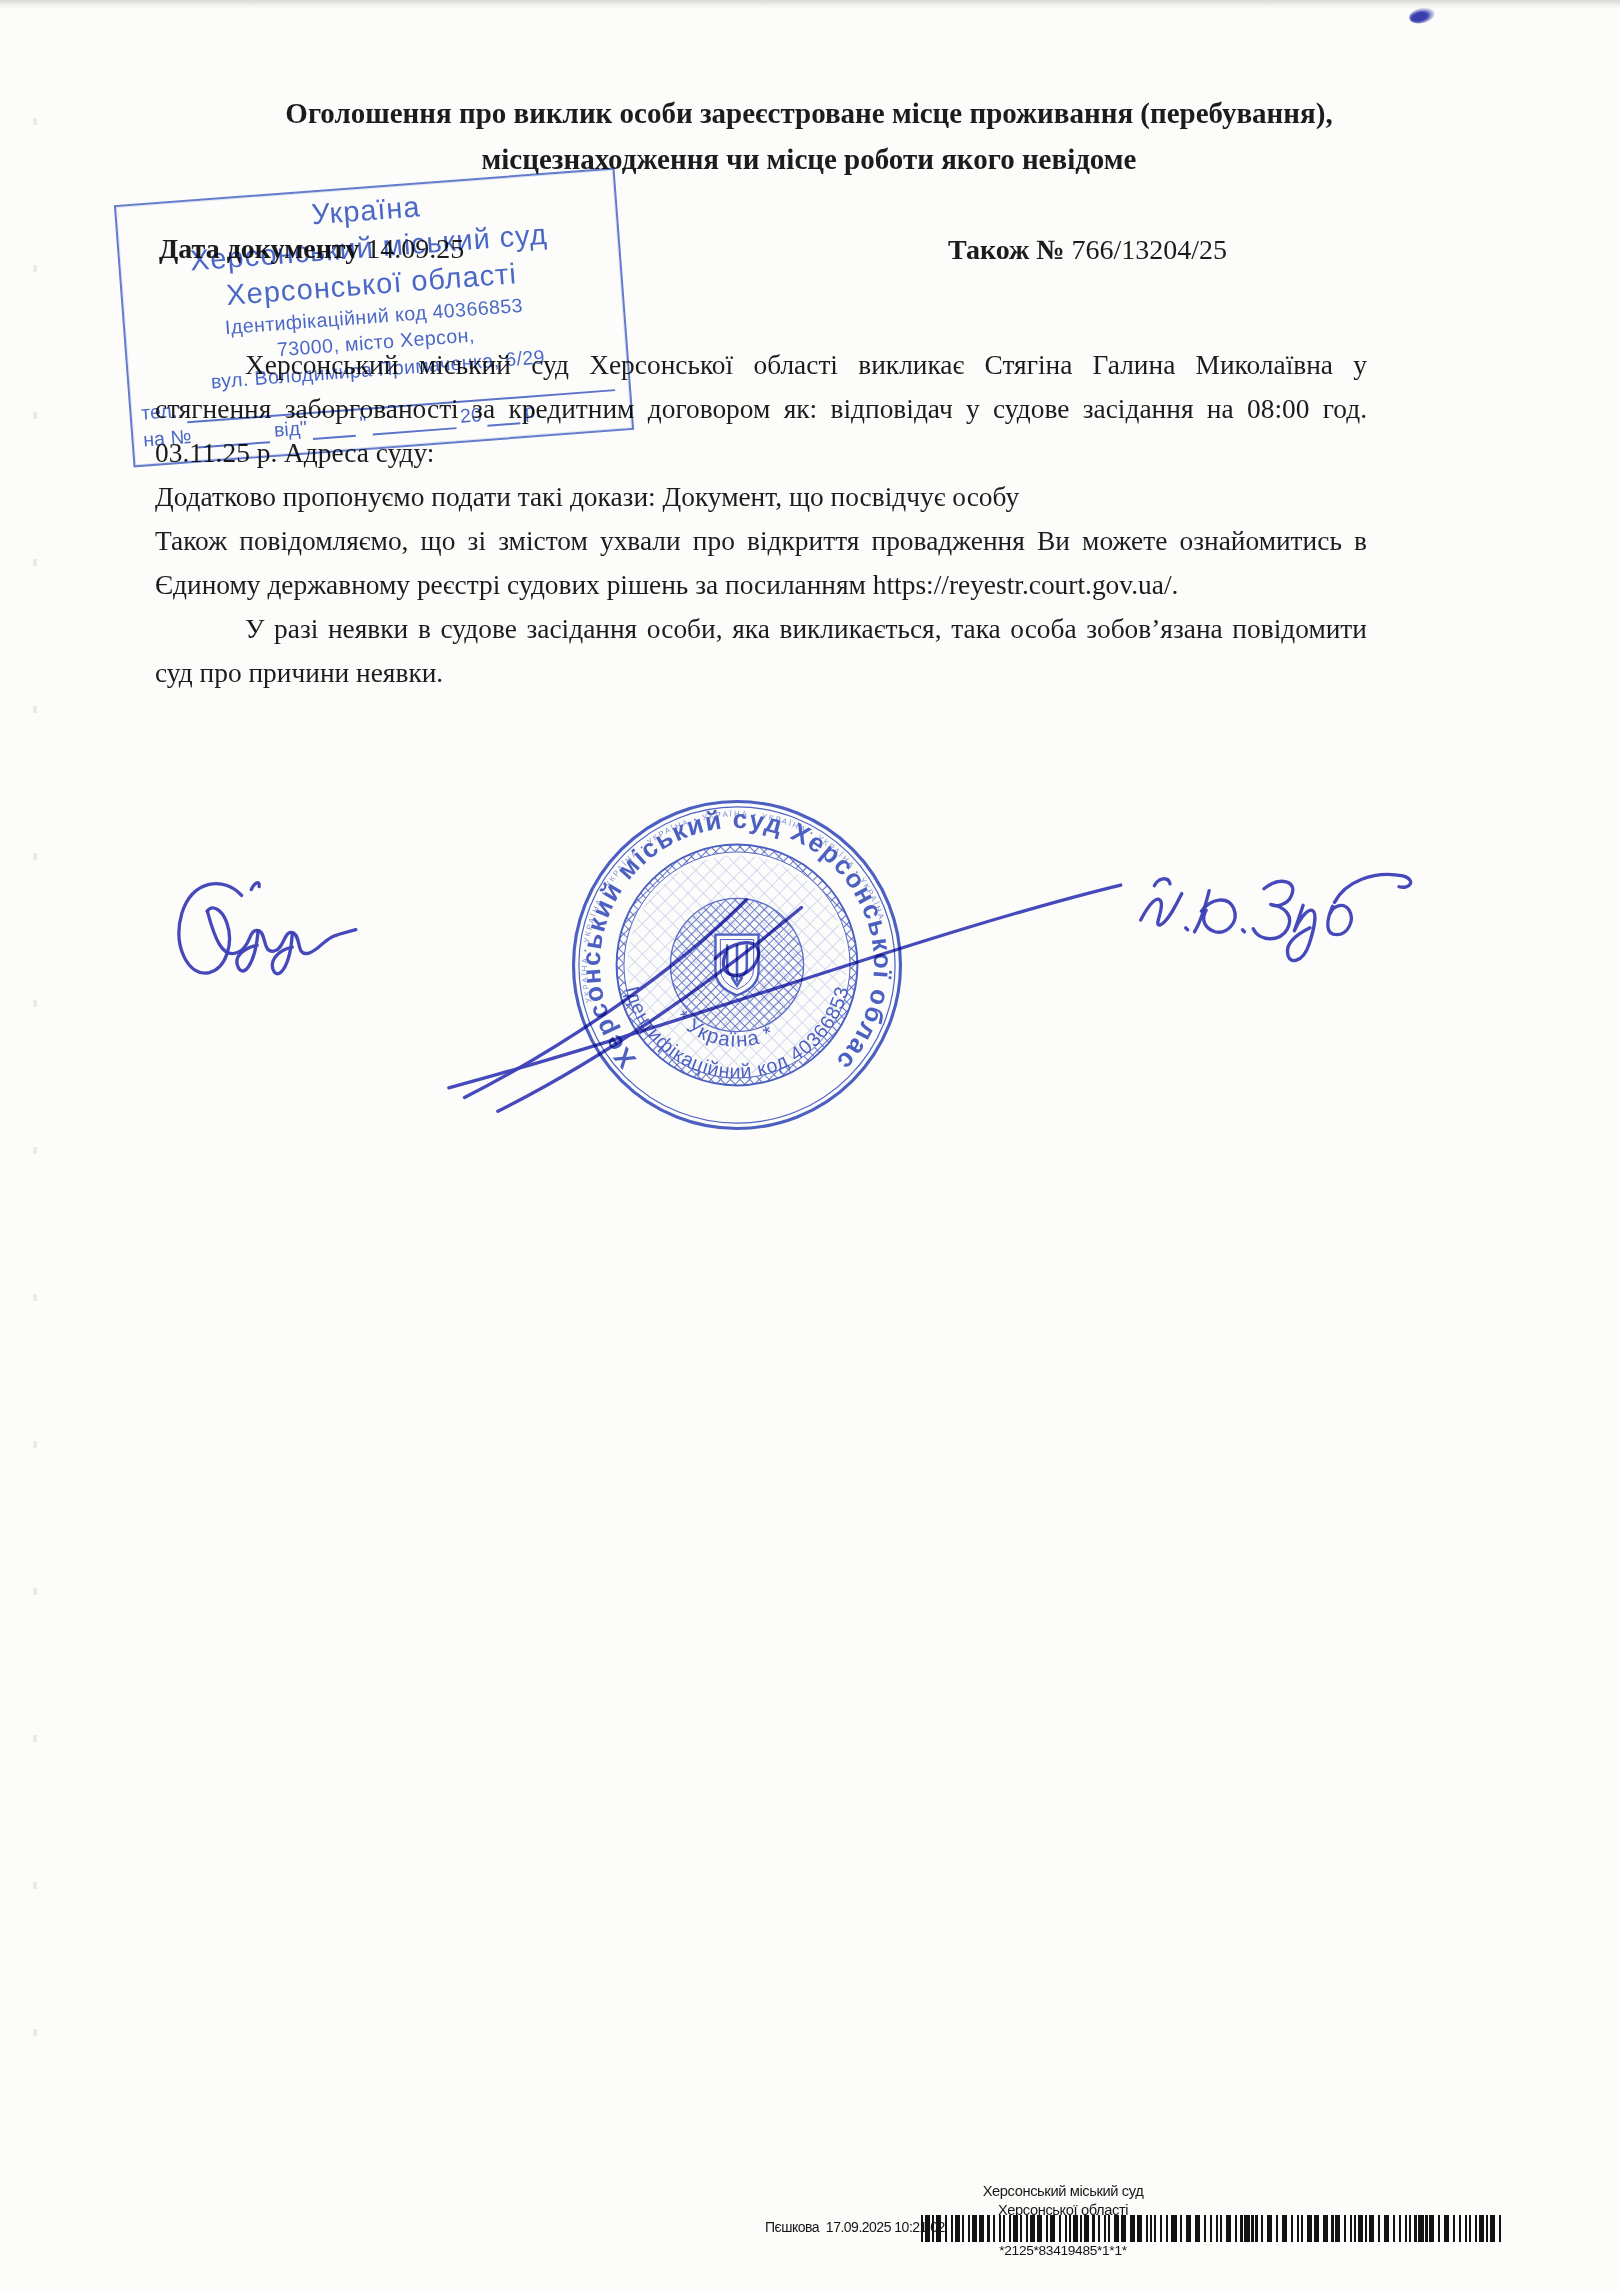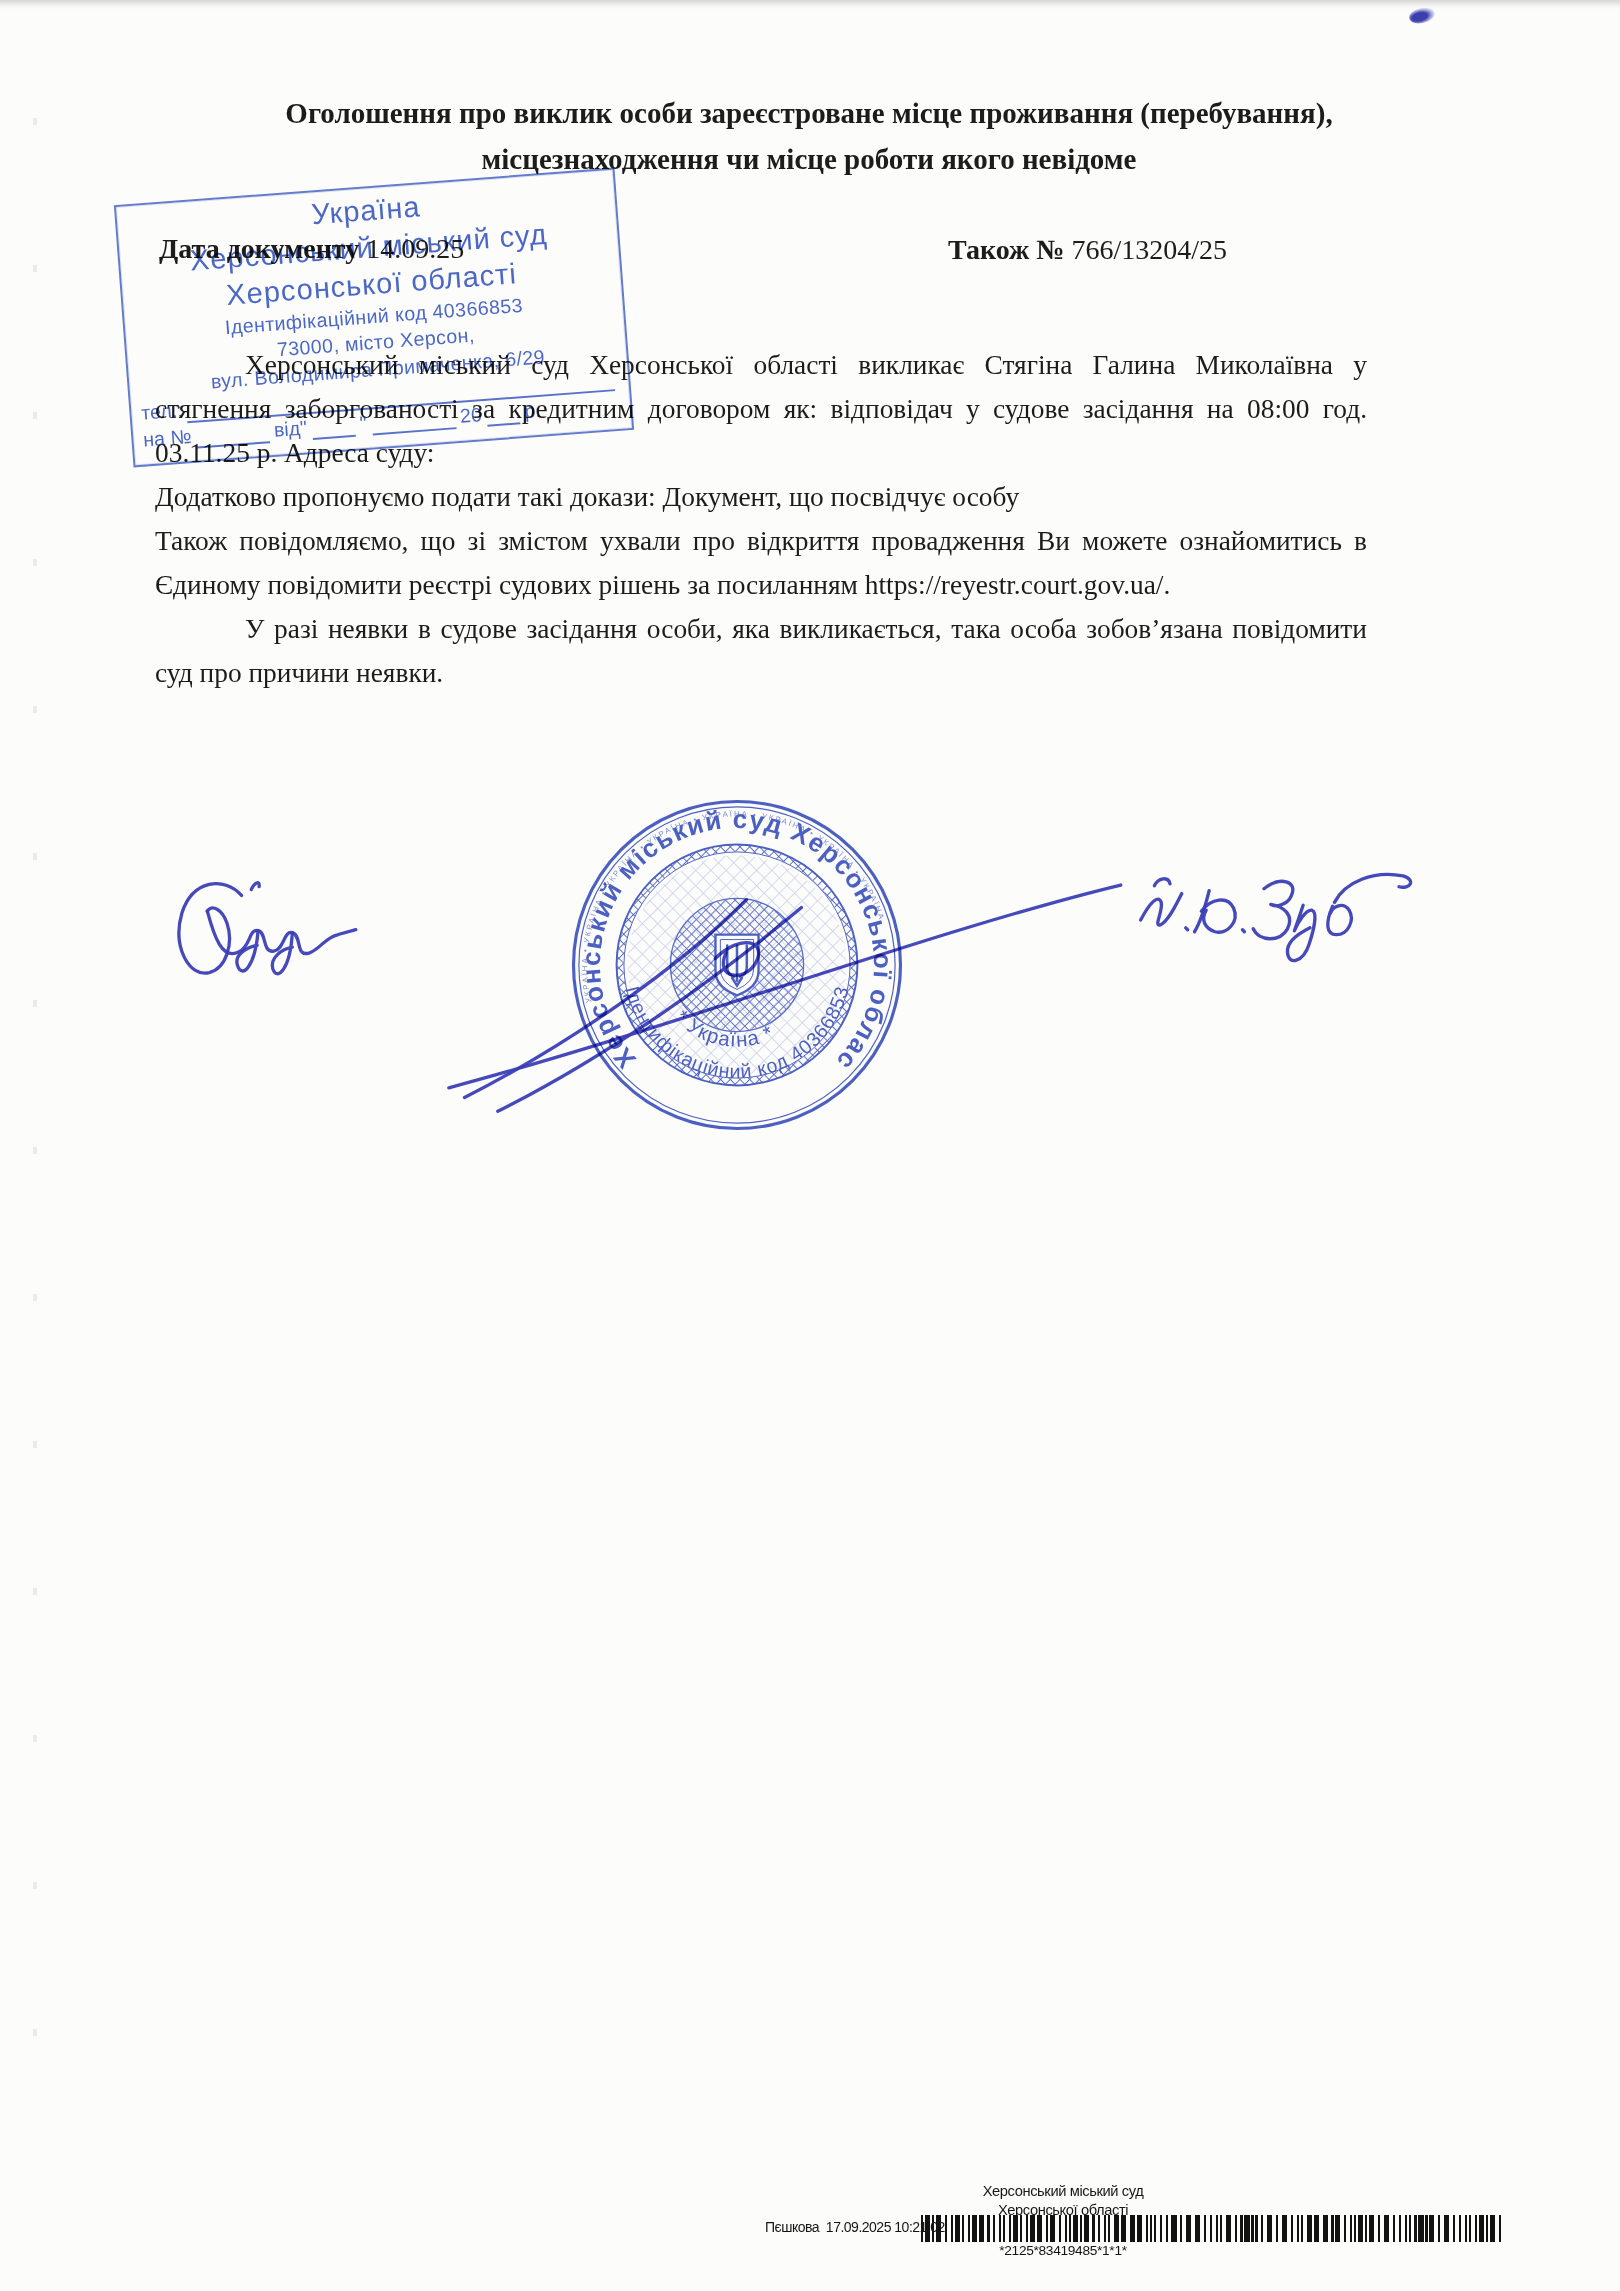--- a/index.html
+++ b/index.html
@@ -109,21 +109,21 @@
       <span class="stamp-line" style="width:84px"></span>
       <span>20</span>
       <span class="stamp-line" style="width:33px"></span>
       <span>р.</span>
     </div>
   </div>
 
   <div class="body-text">
     <p class="indent">Херсонський міський суд Херсонської області викликає Стягіна Галина Миколаївна у стягнення заборгованості за кредитним договором як: відповідач у судове засідання на 08:00 год. 03.11.25 р. Адреса суду:</p>
     <p>Додатково пропонуємо подати такі докази: Документ, що посвідчує особу</p>
-    <p>Також повідомляємо, що зі змістом ухвали про відкриття провадження Ви можете ознайомитись в Єдиному повідомити реєстрі судових рішень за посиланням https://reyestr.court.gov.ua/.</p>
+    <p>Також повідомляємо, що зі змістом ухвали про відкриття провадження Ви можете ознайомитись в Єдиному державному реєстрі судових рішень за посиланням https://reyestr.court.gov.ua/.</p>
     <p class="indent">У разі неявки в судове засідання особи, яка викликається, така особа зобов’язана повідомити суд про причини неявки.</p>
   </div>
 
   <svg class="ink sig" style="left:165px;top:872px" width="196" height="127" viewBox="0 0 200 130" role="img" aria-label="Суддя">
     <path d="M 78,24 C 60,4 28,8 17,42 C 7,76 24,108 45,103 C 63,98 70,72 63,52 C 58,38 48,33 43,40"></path>
     <path d="M 43,40 C 50,66 58,90 75,82 C 88,76 85,58 95,60 C 104,62 99,83 111,81 C 122,79 121,60 130,62 C 140,65 133,87 147,83 C 159,79 163,67 177,64 L 195,59"></path>
     <path d="M 95,60 C 92,96 79,110 74,96 C 70,85 83,77 94,75"></path>
     <path d="M 130,62 C 128,98 115,113 110,99 C 107,88 119,79 130,77"></path>
     <path d="M 88,18 C 91,11 97,8 96,15"></path>
   </svg>

